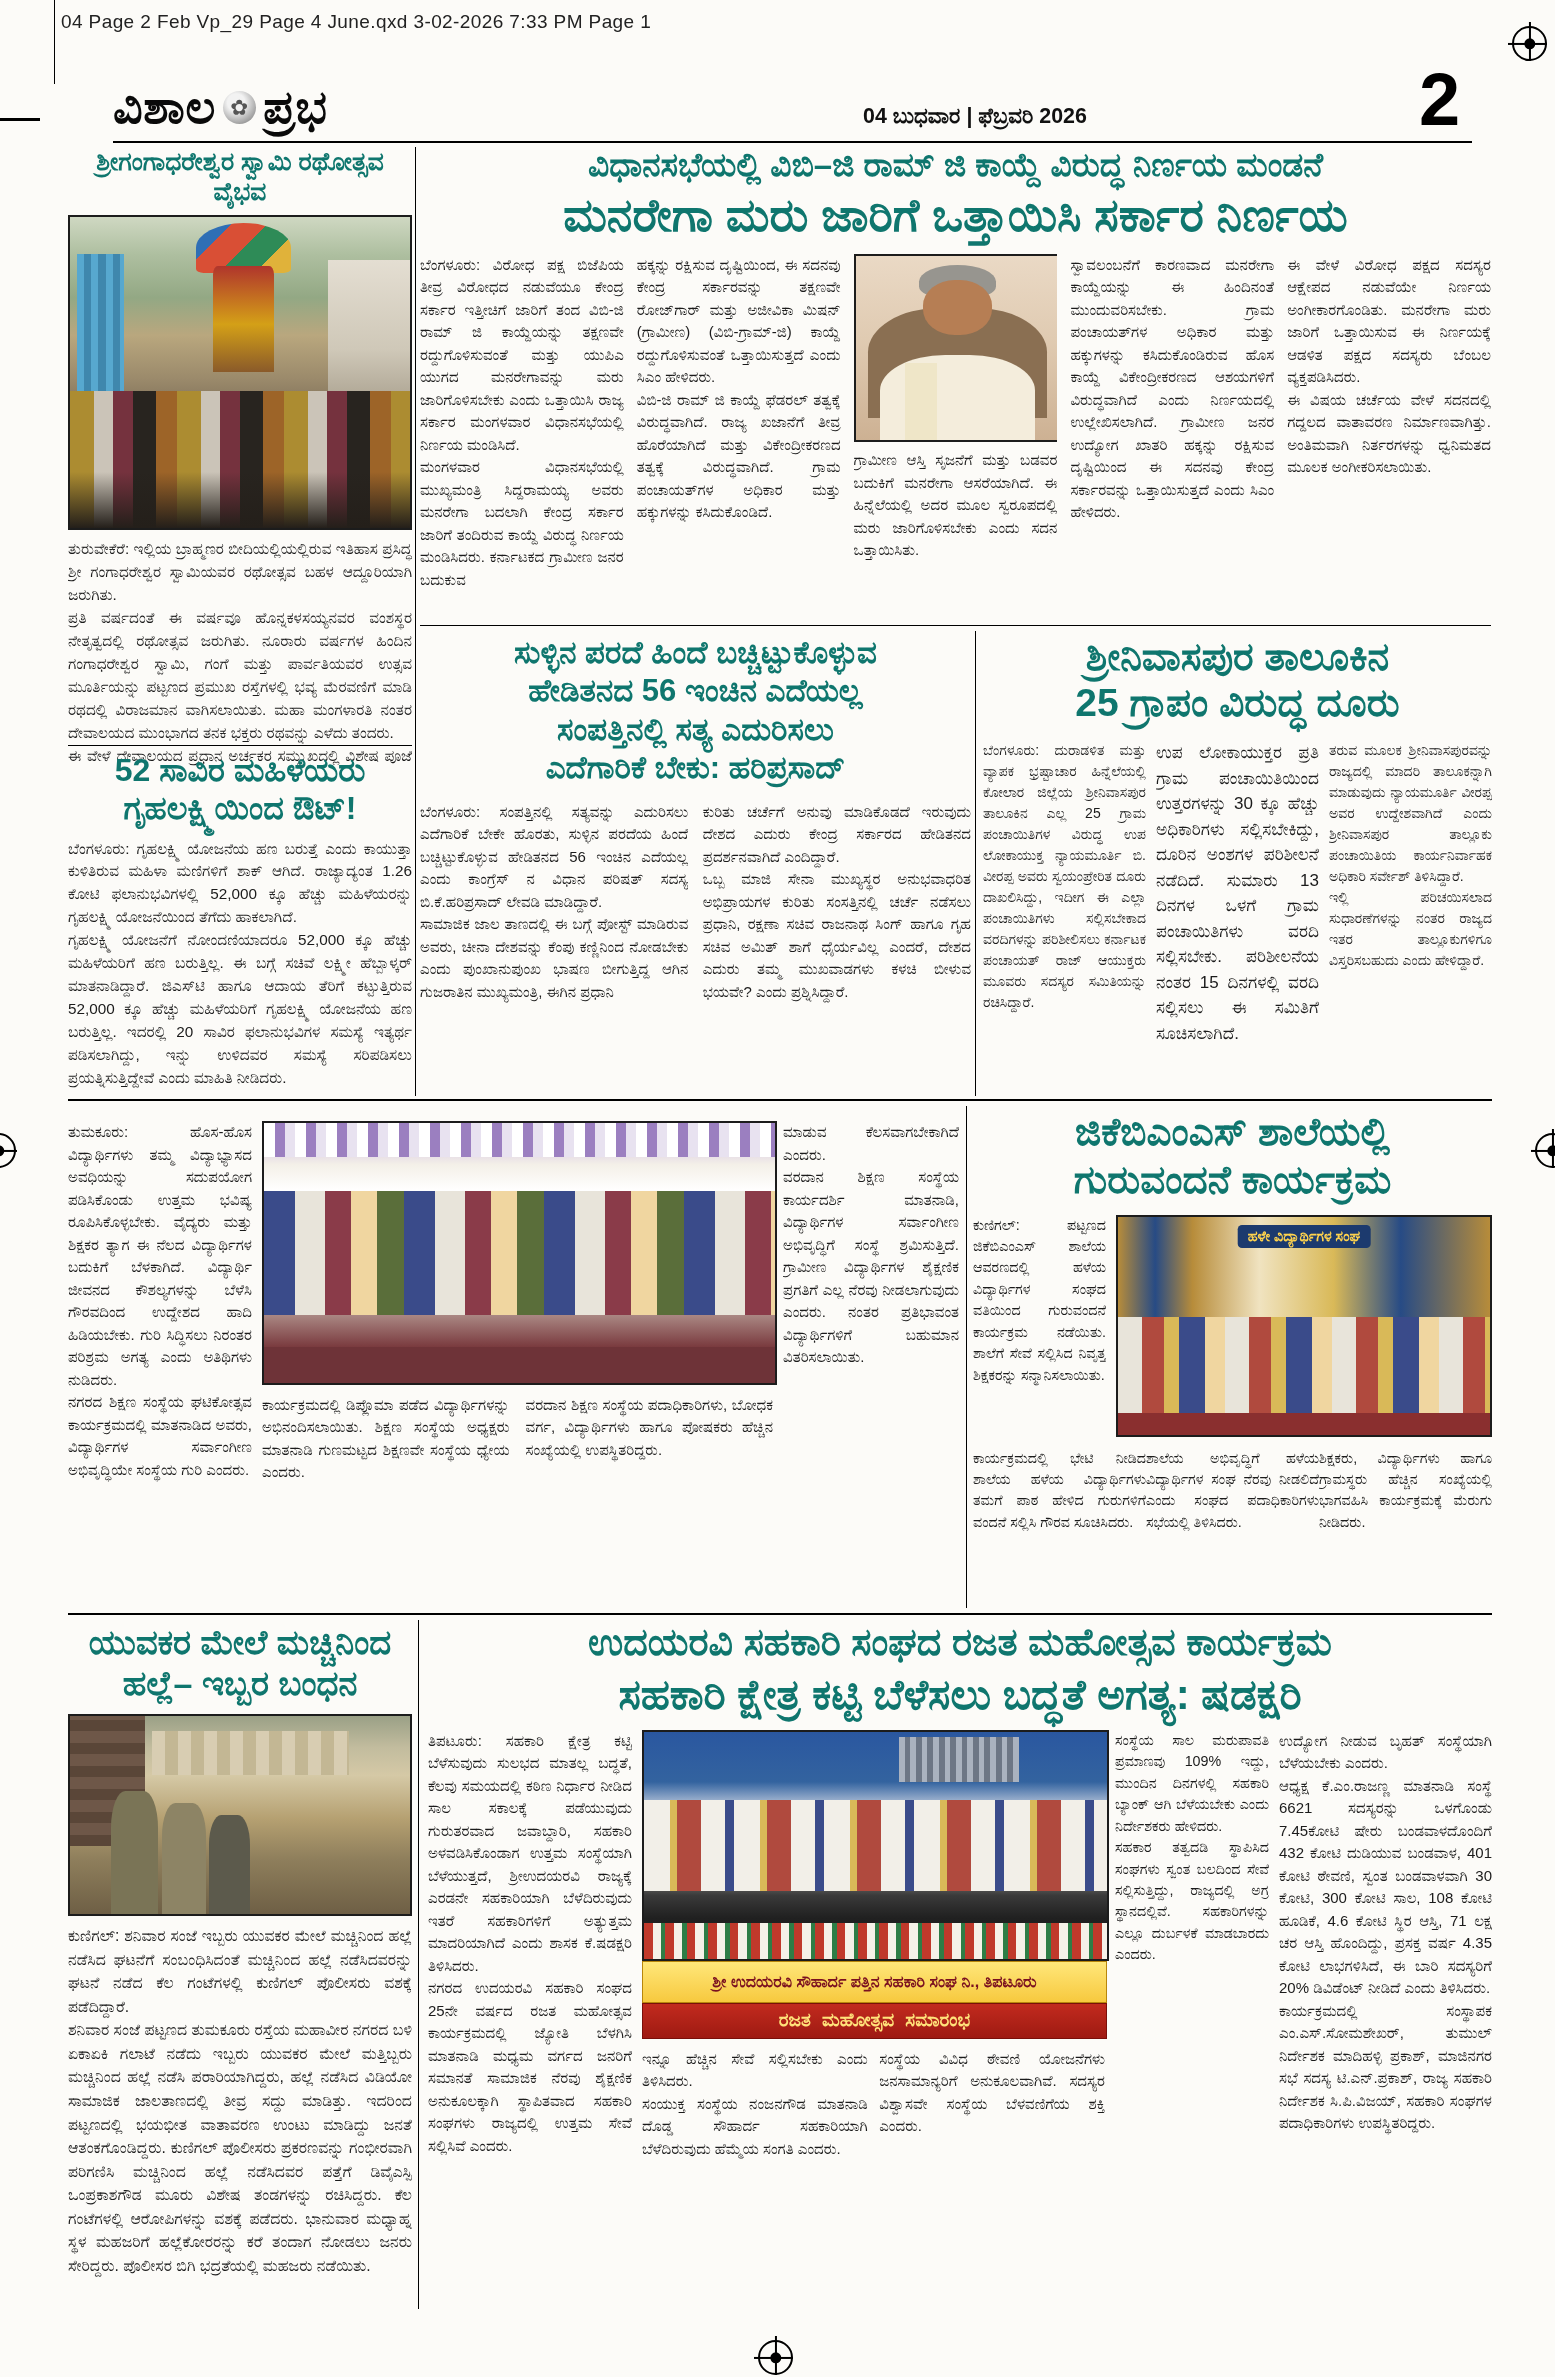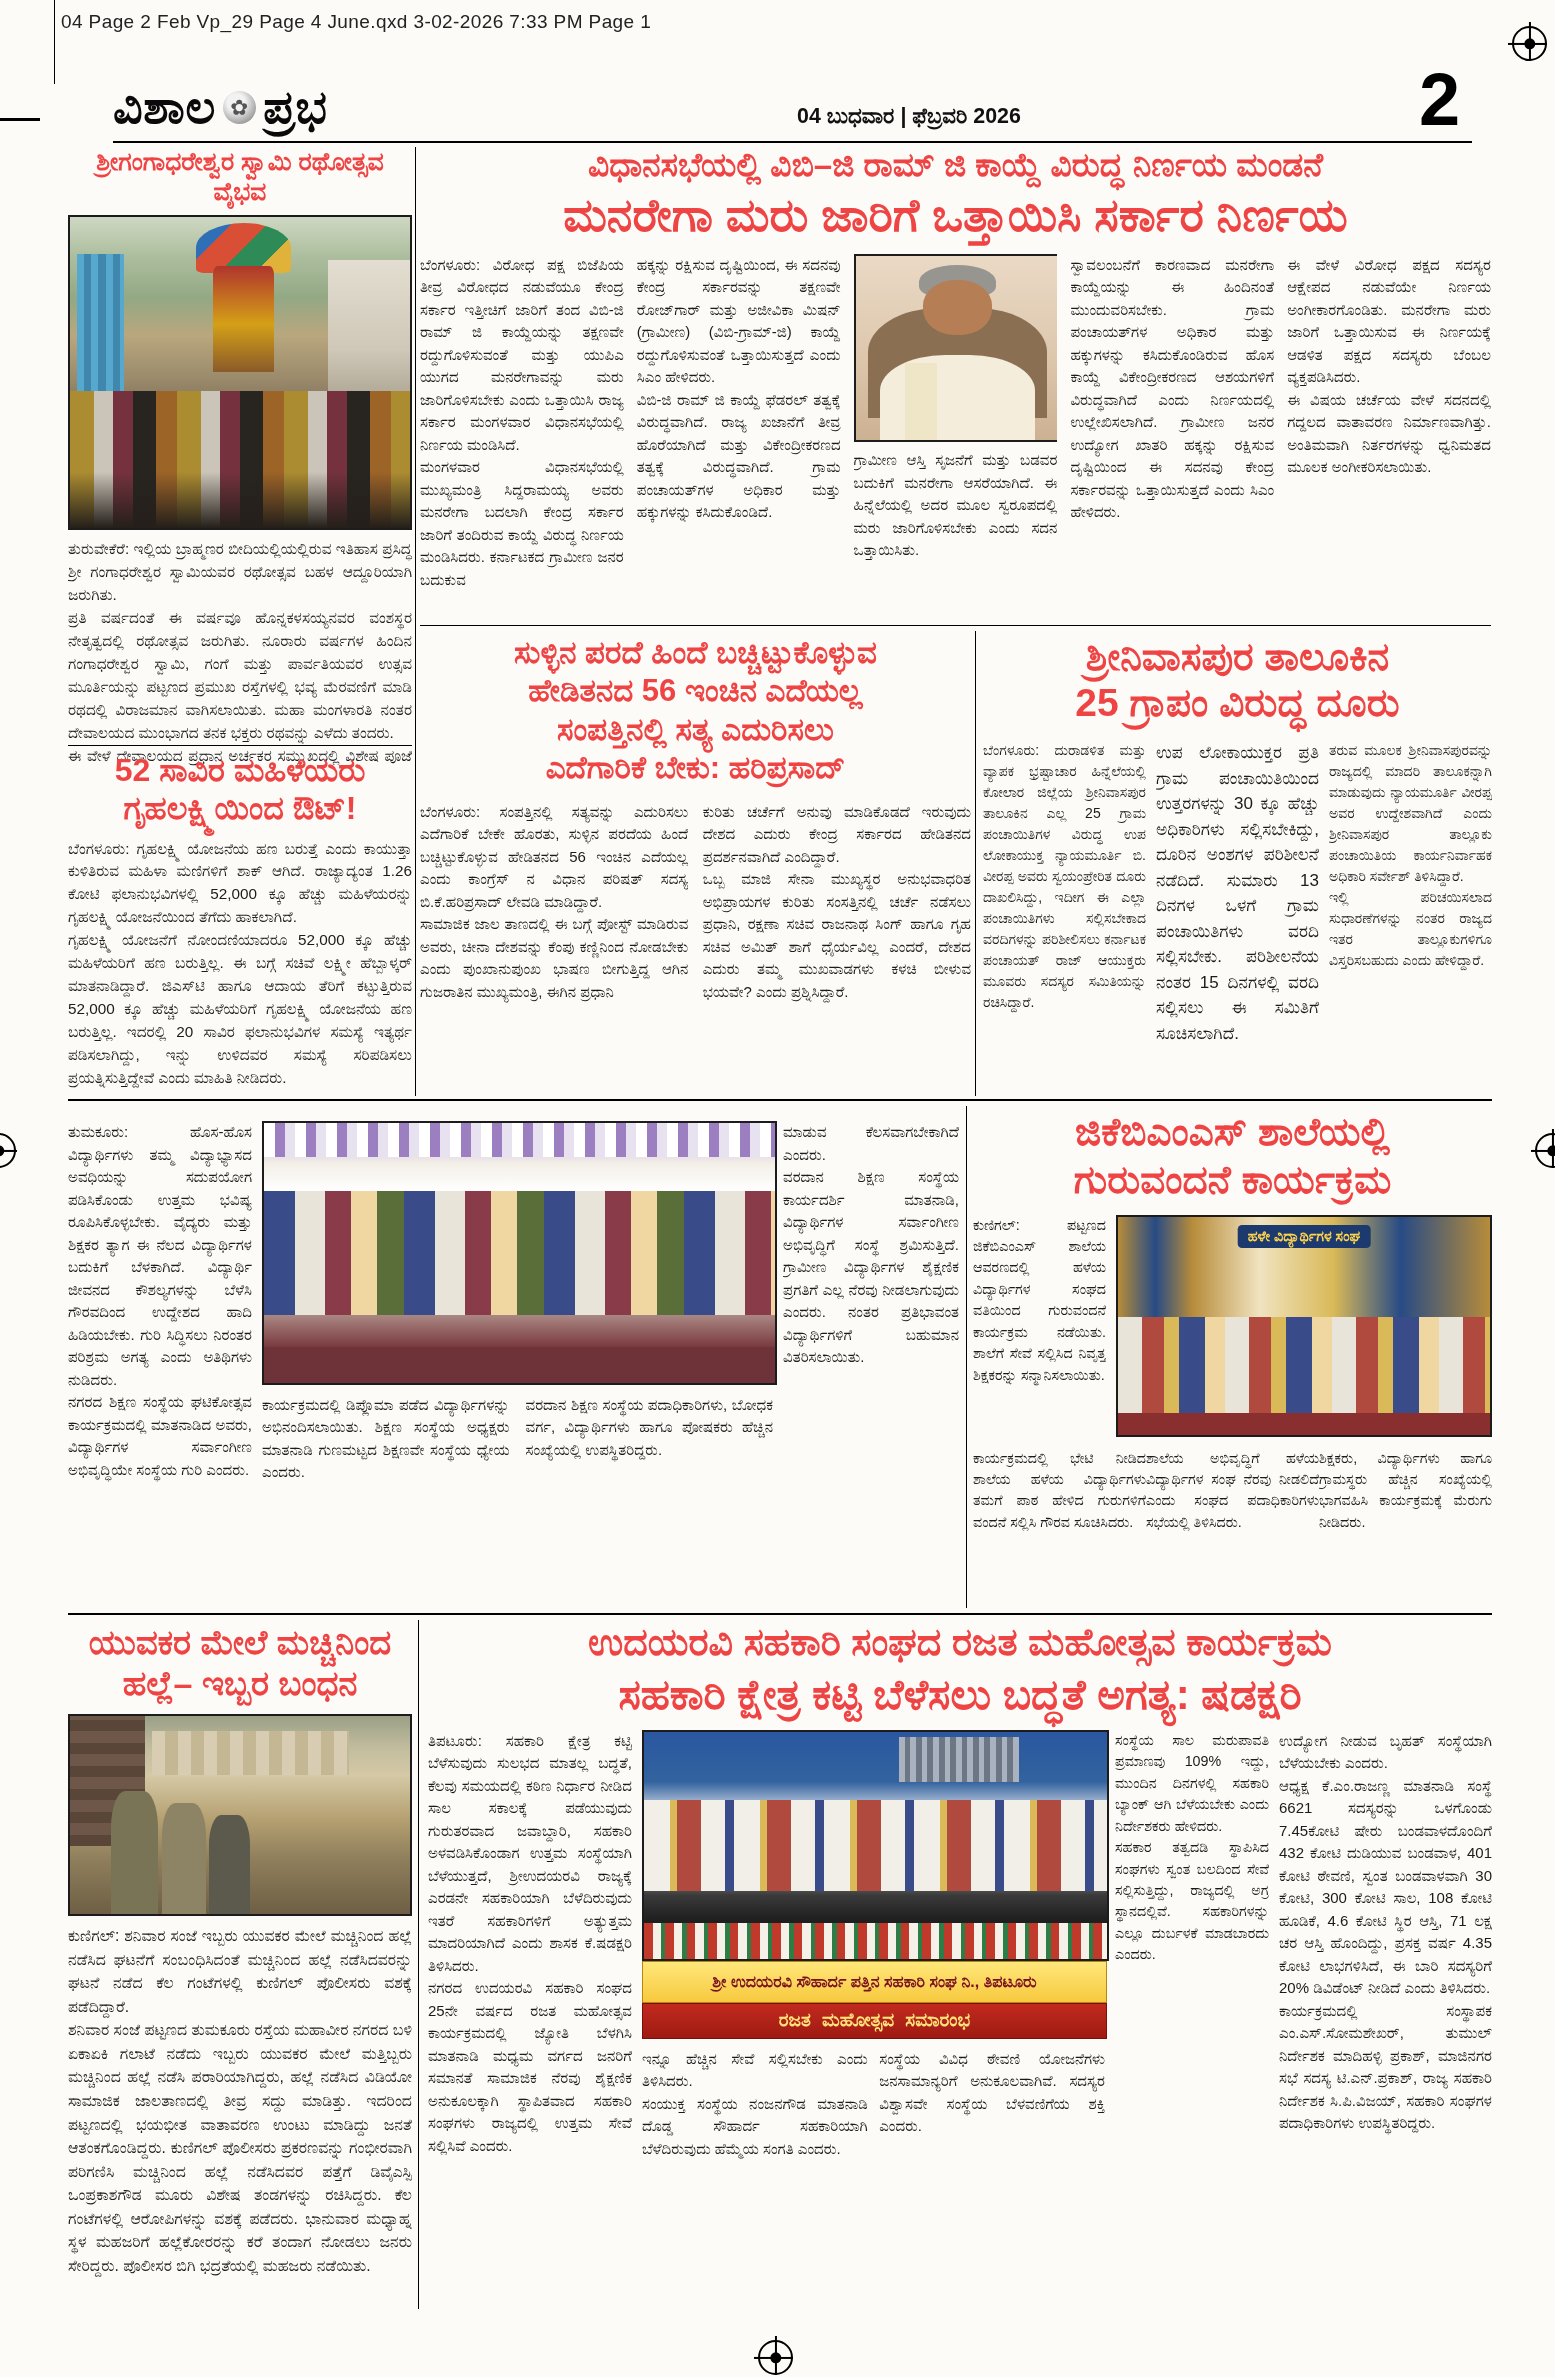--- a/index.html
+++ b/index.html
@@ -19,21 +19,21 @@
   .regmark::before{left:50%;top:-5.7px;width:2.1px;height:39px;transform:translateX(-50%);}
   .regmark::after{top:50%;left:-5.7px;height:2.1px;width:39px;transform:translateY(-50%);}
   .regmark i{position:absolute;left:50%;top:50%;width:11.4px;height:11.4px;background:#000;border-radius:50%;transform:translate(-50%,-50%);}
   
   .logo{display:flex;align-items:center;gap:7.1px;font-weight:900;font-size:46px;color:#0a0a0a;letter-spacing:0.7px;}
   .flower{display:inline-flex;align-items:center;justify-content:center;width:33px;height:33px;border-radius:50%;
     background:radial-gradient(circle at 40% 35%,#f2f2f2 0 30%,#b9b9b9 60%,#6d6d6d 100%);color:#555;font-size:21.4px;}
   .dateline{font-size:21.4px;font-weight:700;color:#111;}
   .pagenum{font-size:74px;font-weight:700;color:#000;line-height:1;}
   
-  .h-serifish{color:#ef4444;font-weight:800;}
+  .h-serifish{color:#0f766e;font-weight:800;}
   .center{text-align:center;}
   
   .bodytxt{
     text-align:justify;color:#1b1b1b;white-space:pre-line;overflow:hidden;
     font-size:15px;line-height:1.5;
   }
   .cols{display:flex;}
   .col{flex:1;overflow:hidden;}
   
   .ph{position:relative;overflow:hidden;border:2.1px solid #1c1c1c;background:#cbc6ba;}
@@ -101,21 +101,21 @@
     </div>
   <div class="abs regmark" style="left:758px;top:2340px;">
       <i></i>
     </div>
 
   <div class="abs logo" style="left:113px;top:80px;">
     <span>ವಿಶಾಲ</span>
     <span class="flower">✿</span>
     <span>ಪ್ರಭ</span>
   </div>
-  <div class="abs dateline" style="left:797px;top:104px;">04 ಬುಧವಾರ | ಫೆಬ್ರವರಿ 2026</div>
+  <div class="abs dateline" style="left:863px;top:104px;">04 ಬುಧವಾರ | ಫೆಬ್ರವರಿ 2026</div>
   <div class="abs pagenum" style="left:1419px;top:63px;">2</div>
   <div class="abs rule" style="left:113px;top:141px;width:1359px;height:2.1px;"></div>
 
   <div class="abs rule" style="left:415px;top:147px;width:1.4px;height:949px;"></div>
   <div class="abs rule" style="left:420px;top:625px;width:1071px;height:1.4px;"></div>
   <div class="abs rule" style="left:975px;top:631px;width:1.4px;height:465px;"></div>
   <div class="abs rule" style="left:68px;top:1099px;width:1424px;height:2.1px;"></div>
   <div class="abs rule" style="left:966px;top:1106px;width:1.4px;height:502px;"></div>
   <div class="abs rule" style="left:68px;top:1613px;width:1424px;height:2.1px;"></div>
   <div class="abs rule" style="left:418px;top:1620px;width:1.4px;height:689px;"></div>

